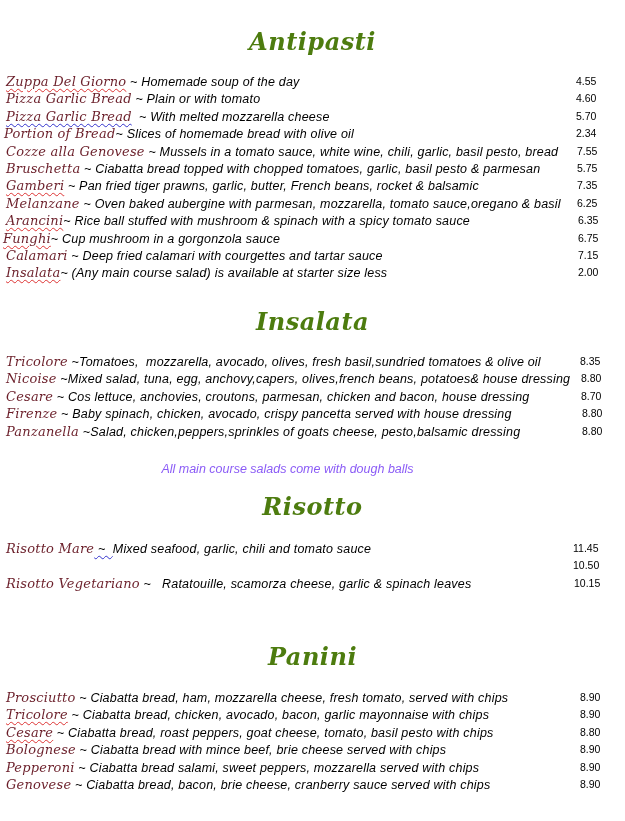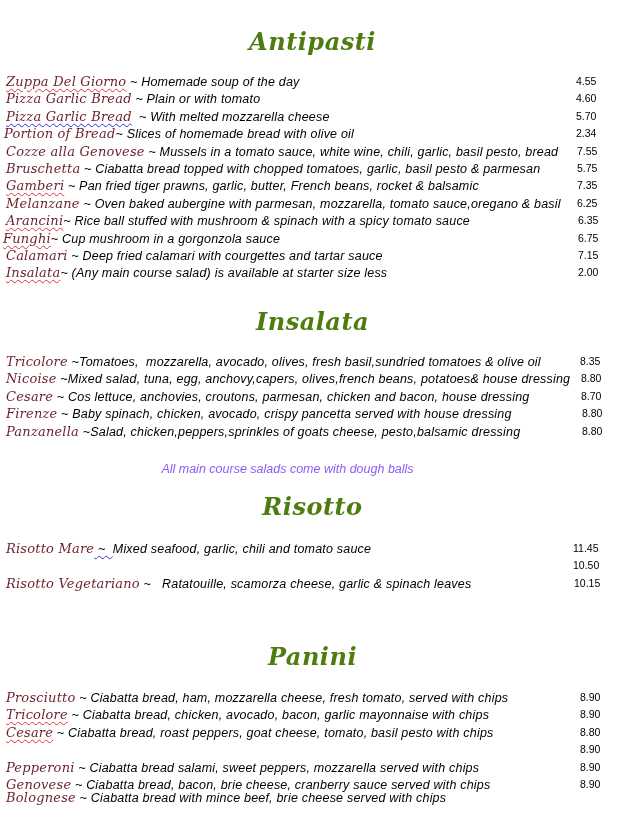--- a/index.html
+++ b/index.html
@@ -175,21 +175,21 @@
   </div>
   <div class="row">
     <span class="name" style="left:6px;"><span class="sq-red">Tricolore</span><span class="desc"> ~ </span><span class="desc">Ciabatta bread, chicken, avocado, bacon, garlic mayonnaise with chips</span></span>
     <span class="price" style="left:580px;">8.90</span>
   </div>
   <div class="row">
     <span class="name" style="left:6px;"><span class="sq-red">Cesare</span><span class="desc"> ~ </span><span class="desc">Ciabatta bread, roast peppers, goat cheese, tomato, basil pesto with chips</span></span>
     <span class="price" style="left:580px;">8.80</span>
   </div>
   <div class="row">
-    <span class="name" style="left:6px;margin-top:48px;"><span>Bolognese</span><span class="desc"> ~ </span><span class="desc">Ciabatta bread with mince beef, brie cheese served with chips</span></span>
+    <span class="name" style="left:6px;"><span>Bolognese</span><span class="desc"> ~ </span><span class="desc">Ciabatta bread with mince beef, brie cheese served with chips</span></span>
     <span class="price" style="left:580px;">8.90</span>
   </div>
   <div class="row">
     <span class="name" style="left:6px;"><span>Pepperoni</span><span class="desc"> ~ </span><span class="desc">Ciabatta bread salami, sweet peppers, mozzarella served with chips</span></span>
     <span class="price" style="left:580px;">8.90</span>
   </div>
   <div class="row">
     <span class="name" style="left:6px;"><span>Genovese</span><span class="desc"> ~ </span><span class="desc">Ciabatta bread, bacon, brie cheese, cranberry sauce served with chips</span></span>
     <span class="price" style="left:580px;">8.90</span>
   </div>

